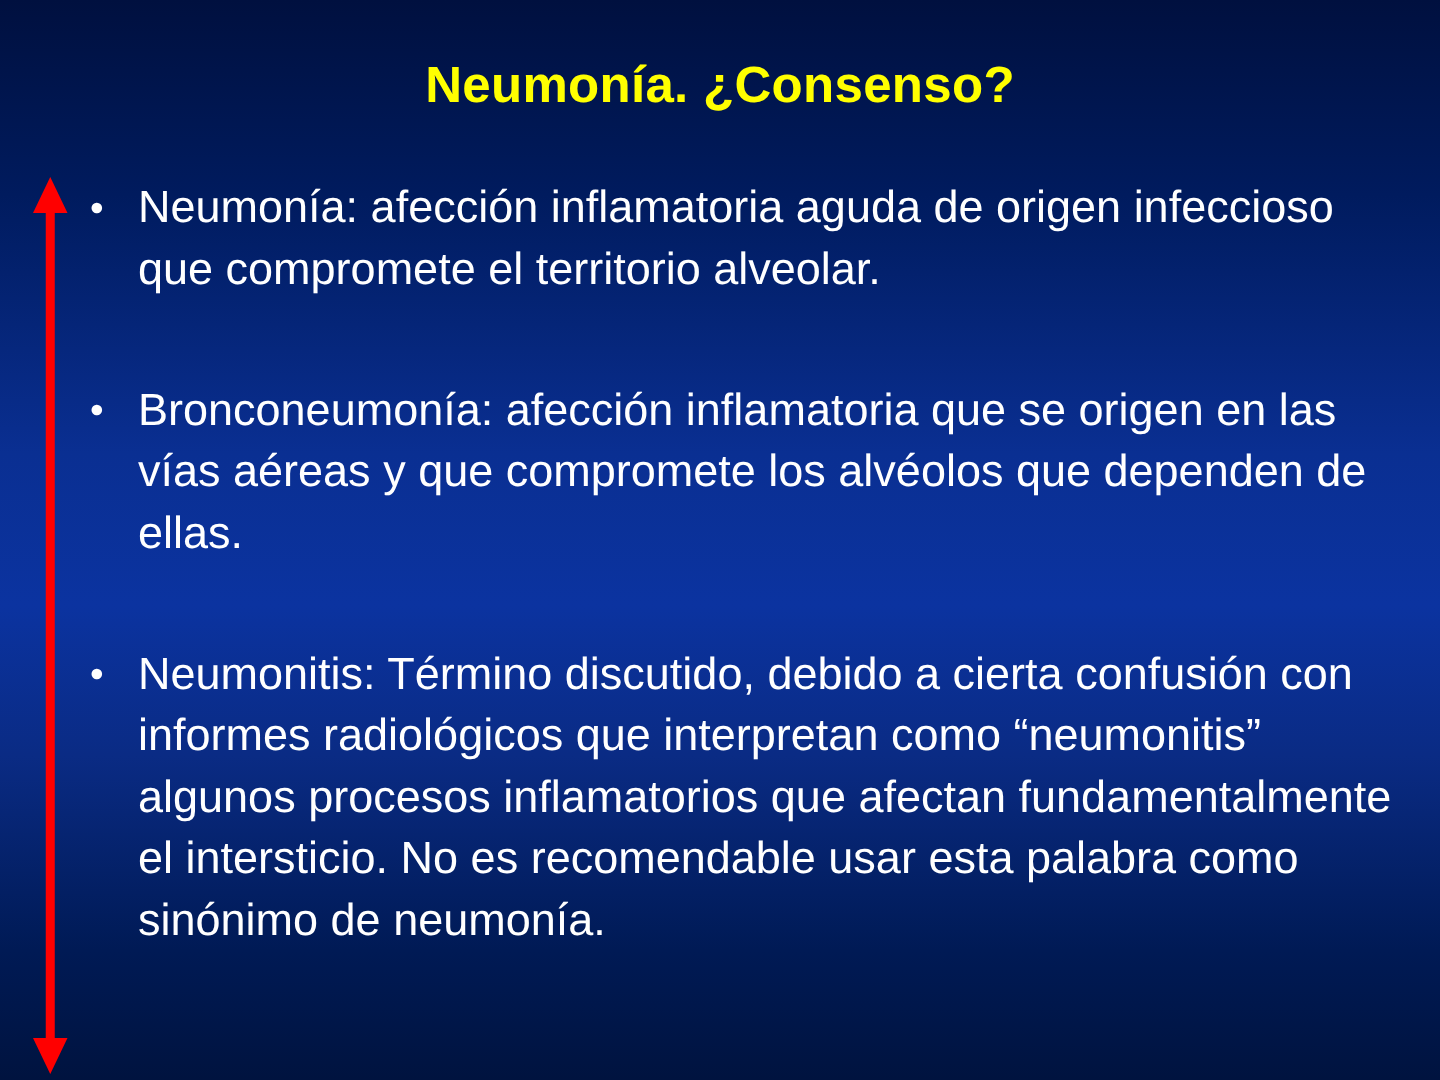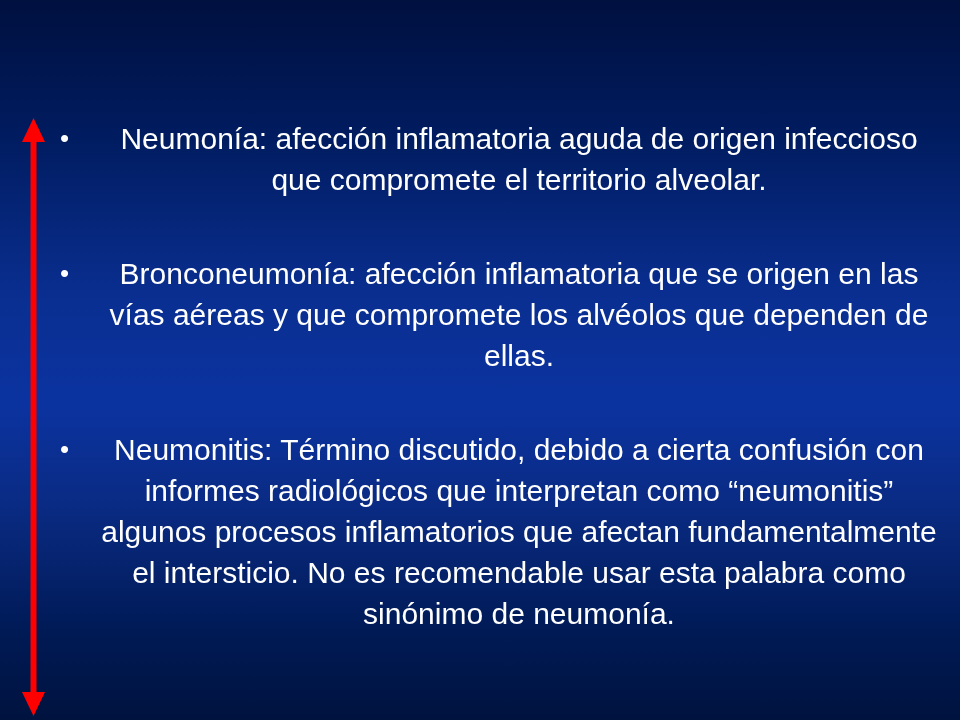--- a/index.html
+++ b/index.html
@@ -73,32 +73,32 @@
     left: 4px;
     top: 0;
     width: 20px;
     line-height: 41px;
     font-size: 26px;
     color: #ffffff;
     text-align: left;
   }
   .bullet-text {
     display: block;
-    text-align: center;
   }
 
   
   #bullet-0 { margin-bottom: 53px; }
   #bullet-1 { margin-bottom: 53px; }
 </style>
 </head>
 <body>
 
 <div id="slide">
 
+  <div id="title">Neumonía. ¿Consenso?</div>
 
   <svg id="arrow" viewBox="0 0 40 598">
 
     <rect x="16.5" y="14" width="6" height="570" fill="#FF0000"></rect>
 
     <polygon points="19.5,0 31,24 8,24" fill="#FF0000"></polygon>
 
     <polygon points="19.5,598 8,574 31,574" fill="#FF0000"></polygon>
   </svg>
 

